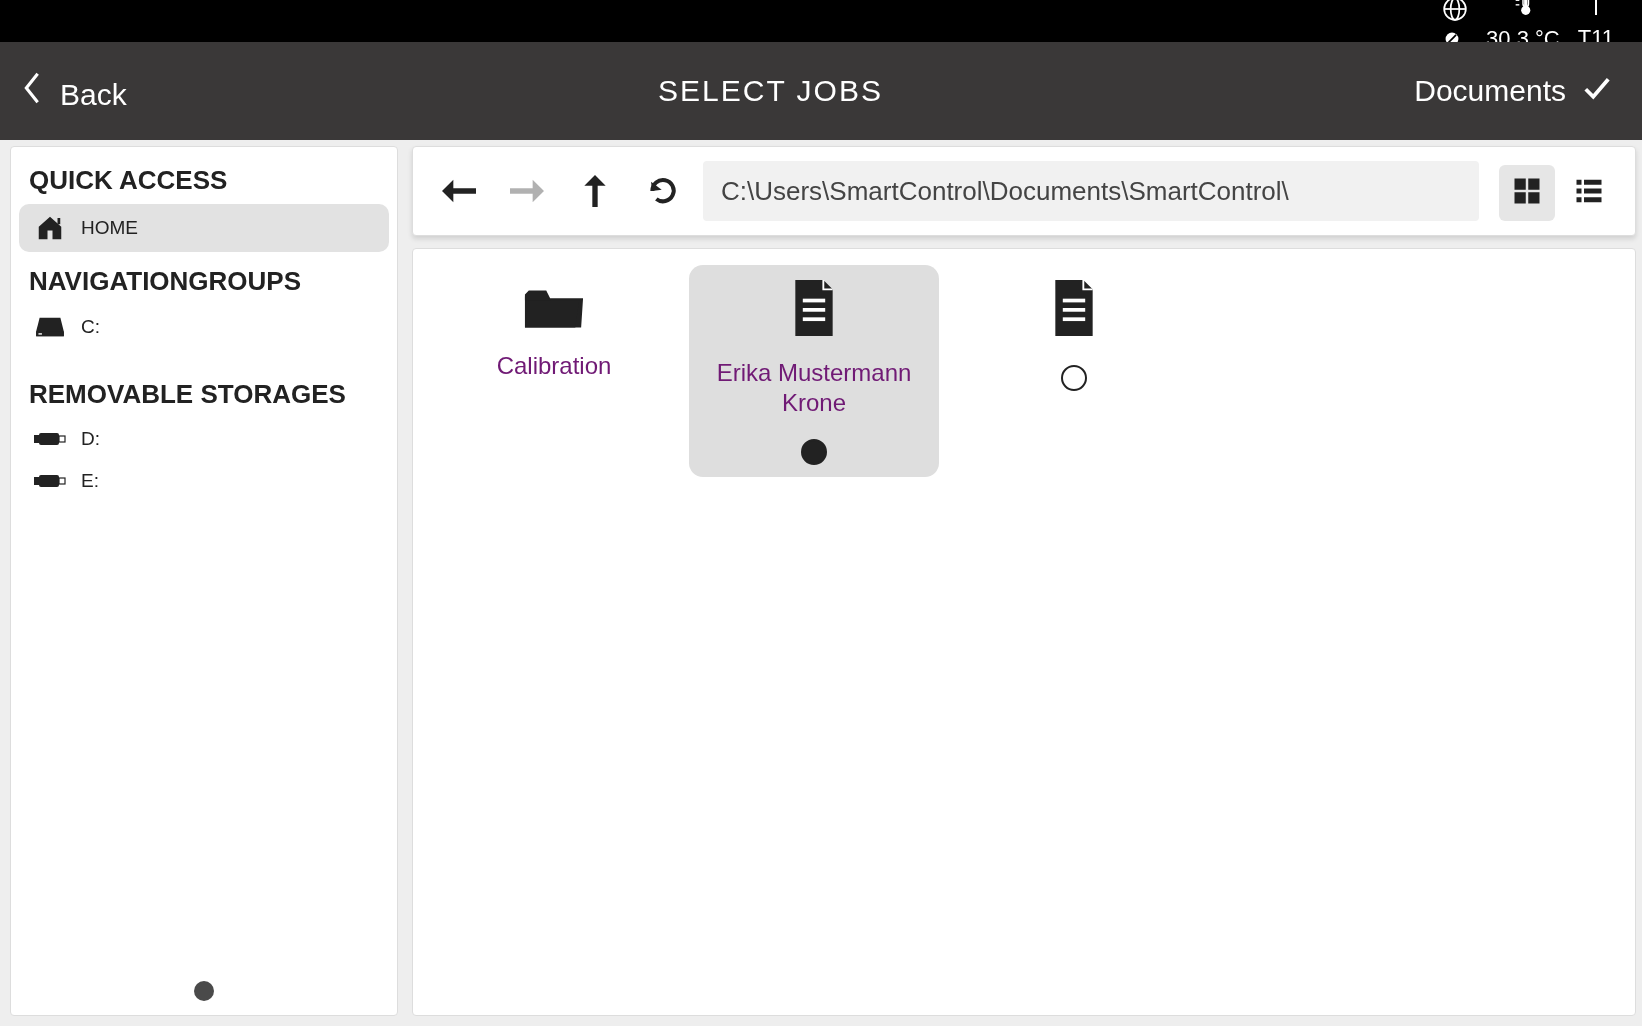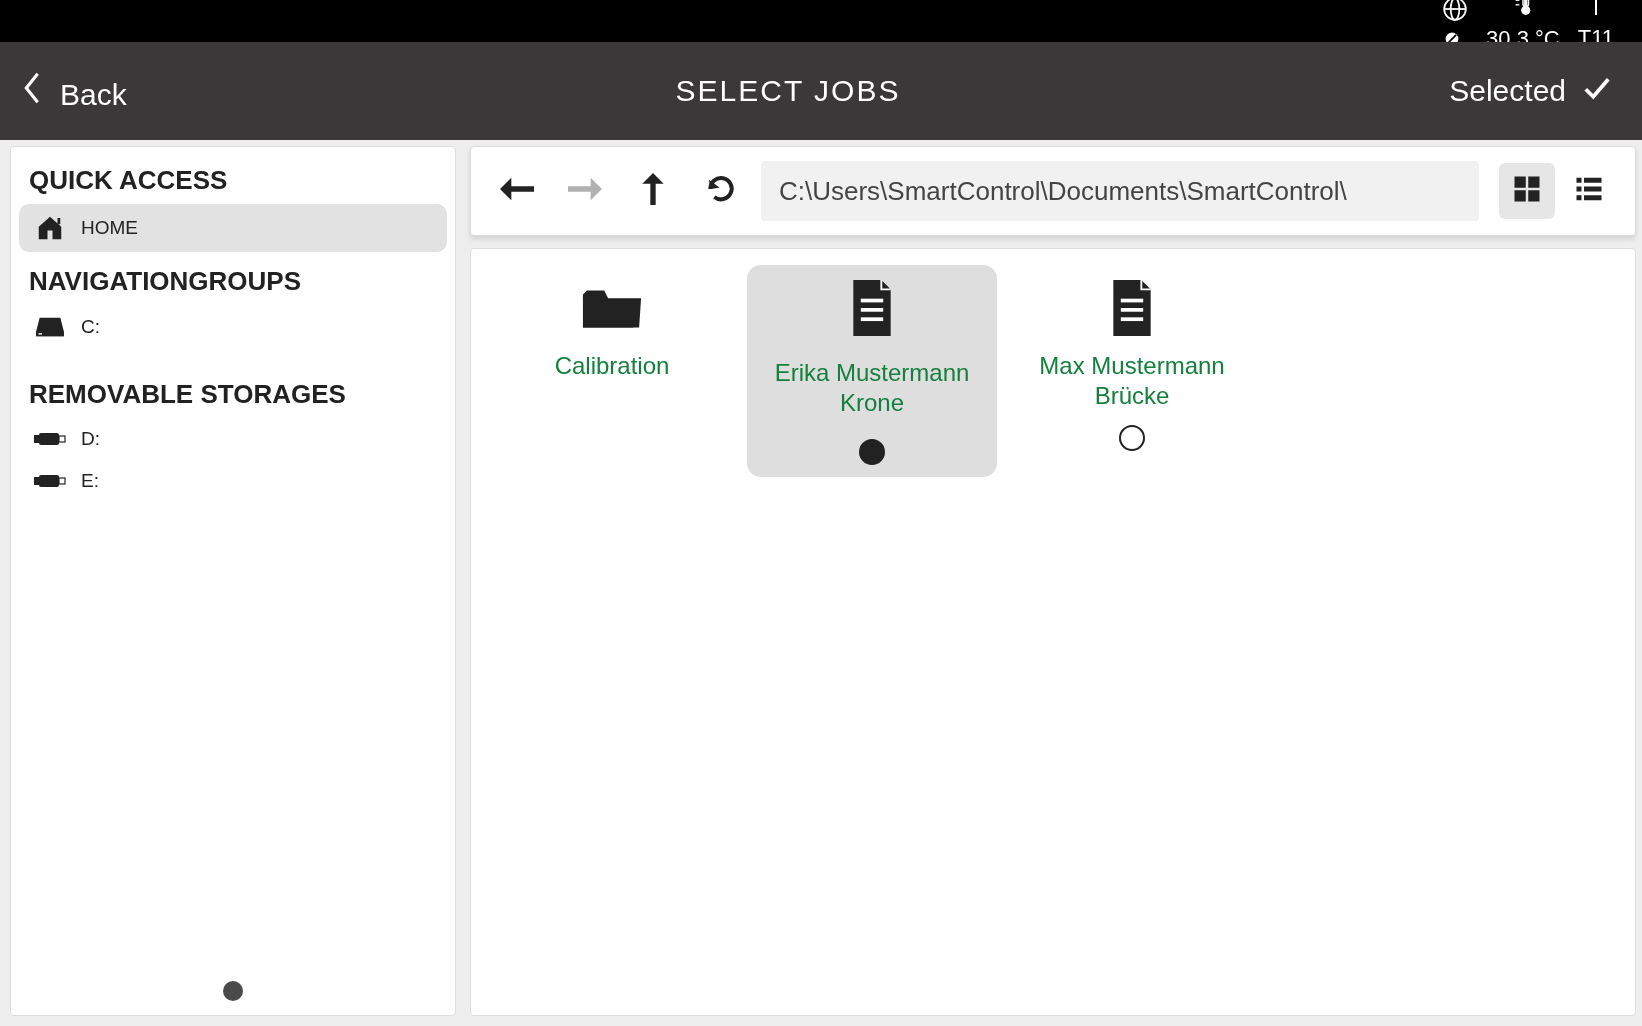--- a/index.html
+++ b/index.html
@@ -66,21 +66,21 @@
   
   .main {
     flex: 1;
     display: flex;
     gap: 14px;
     padding: 6px 6px 10px 10px;
   }
 
   
   .sidebar {
-    width: 446px;
+    width: 388px;
     background: #fff;
     border: 1px solid #ddd;
     border-radius: 4px;
     padding: 12px 8px 10px 8px;
     display: flex;
     flex-direction: column;
     position: relative;
   }
   .side-heading {
     font-size: 26px;
@@ -123,21 +123,21 @@
     display: flex;
     flex-direction: column;
     gap: 12px;
   }
 
   .toolbar {
     background: #fff;
     border: 1px solid #ddd;
     border-radius: 4px;
     display: flex;
-    align-items: center;
+    align-items: flex-end;
     padding: 14px 18px;
     gap: 12px;
     box-shadow: 0 3px 5px rgba(0,0,0,0.12);
   }
   .nav-btn {
     width: 56px;
     height: 56px;
     display: flex;
     align-items: center;
     justify-content: center;
@@ -197,21 +197,21 @@
   .file-item.selected { background: #dedede; justify-content: space-between; }
   .file-item .icon-wrap {
     height: 62px;
     display: flex;
     align-items: center;
     justify-content: center;
     margin-bottom: 10px;
   }
   .file-item .label {
     font-size: 24px;
-    color: #15803d;
+    color: #701a75;
     line-height: 1.25;
   }
   .file-item .sel-circle {
     margin-top: 14px;
     width: 26px;
     height: 26px;
     border-radius: 50%;
     border: 2px solid #222;
     background: #fff;
   }
@@ -261,21 +261,21 @@
   <div class="back-btn">
     <span>
       <svg width="20" height="34" viewBox="0 0 14 24" fill="none" stroke="#fff" stroke-width="2.2">
         <polyline points="11,2 3,12 11,22"></polyline>
       </svg>
     </span>
     <span>Back</span>
   </div>
   <div class="header-title">SELECT JOBS</div>
   <div class="selected-btn">
-    <span>Selected</span>
+    <span>Documents</span>
     <span>
       <svg width="30" height="30" viewBox="0 0 24 24" fill="none" stroke="#fff" stroke-width="3">
         <polyline points="3,13 9,19 21,5"></polyline>
       </svg>
     </span>
   </div>
 </div>
 
 <div class="main">
 
@@ -431,19 +431,18 @@
           <span>
             <svg width="46" height="56" viewBox="0 0 24 30" fill="#222">
               <path d="M2 0 L17 0 L22 5 L22 30 L2 30 Z"></path>
               <polyline points="17,0 17,5 22,5" fill="none" stroke="#fff" stroke-width="1"></polyline>
               <line x1="6" y1="11" x2="18" y2="11" stroke="#fff" stroke-width="2"></line>
               <line x1="6" y1="16" x2="18" y2="16" stroke="#fff" stroke-width="2"></line>
               <line x1="6" y1="21" x2="18" y2="21" stroke="#fff" stroke-width="2"></line>
             </svg>
           </span>
         </div>
-        <div class="label">Max Mustermann Brücke</div>
         <div class="sel-circle"></div>
       </div>
 
     </div>
   </div>
 </div>
 
 </body></html>

